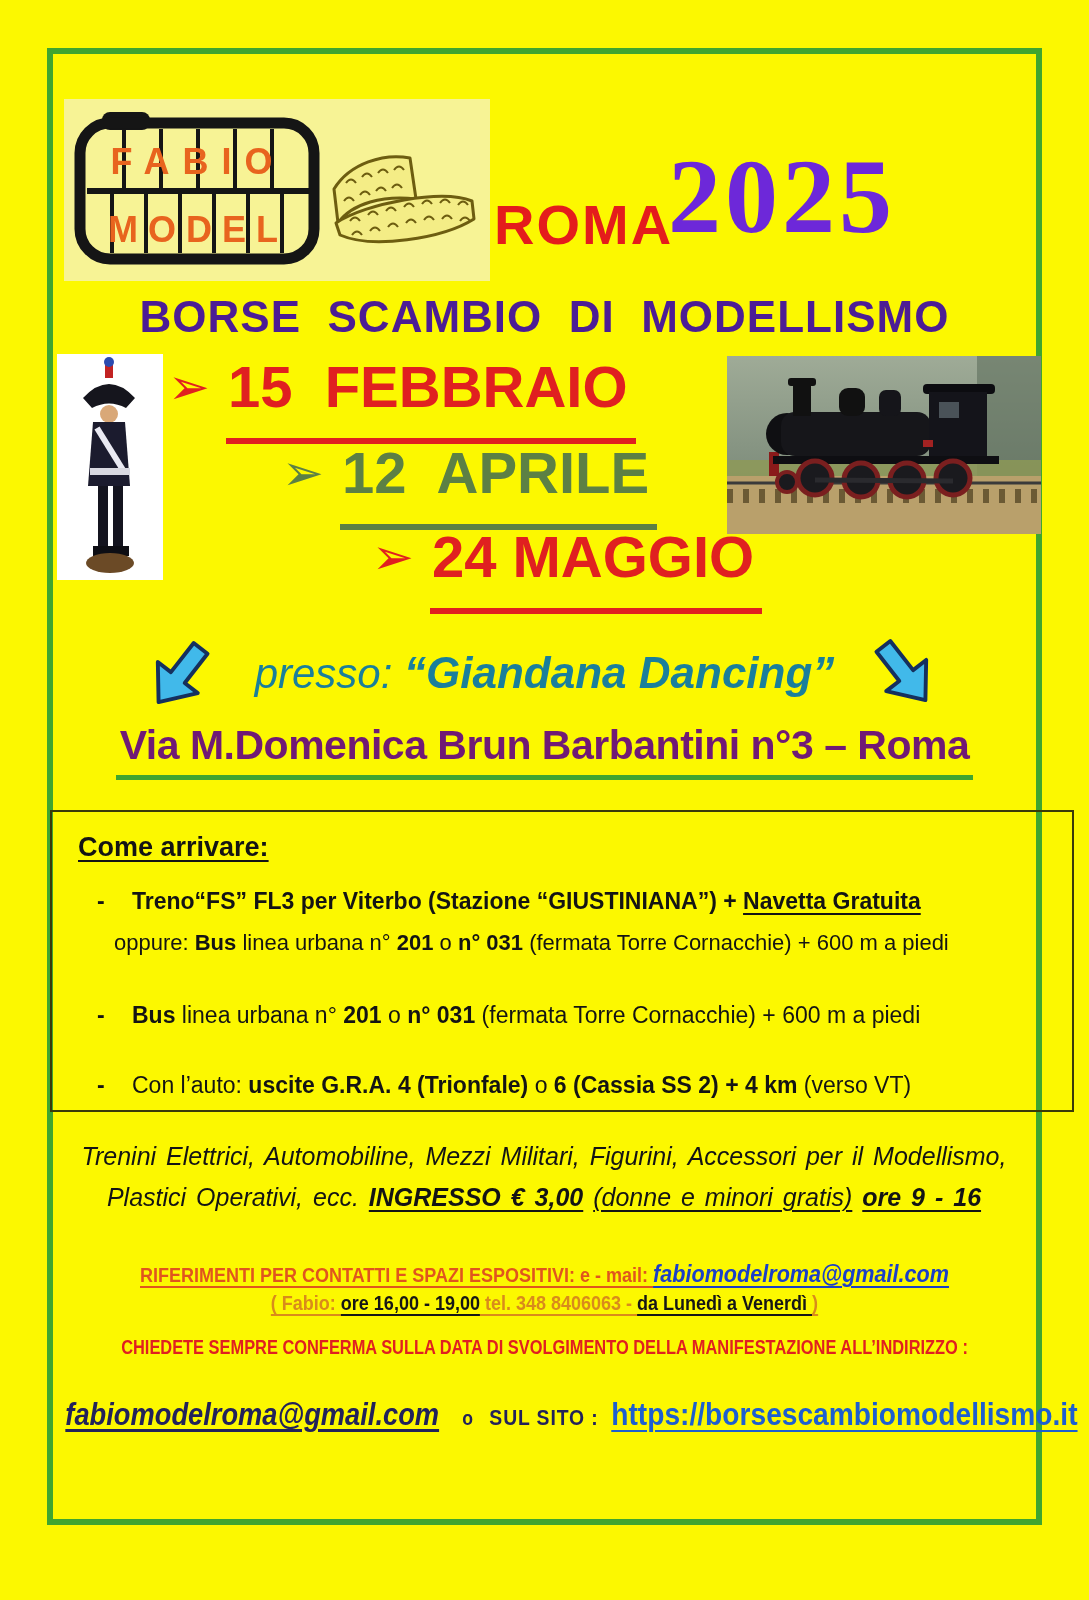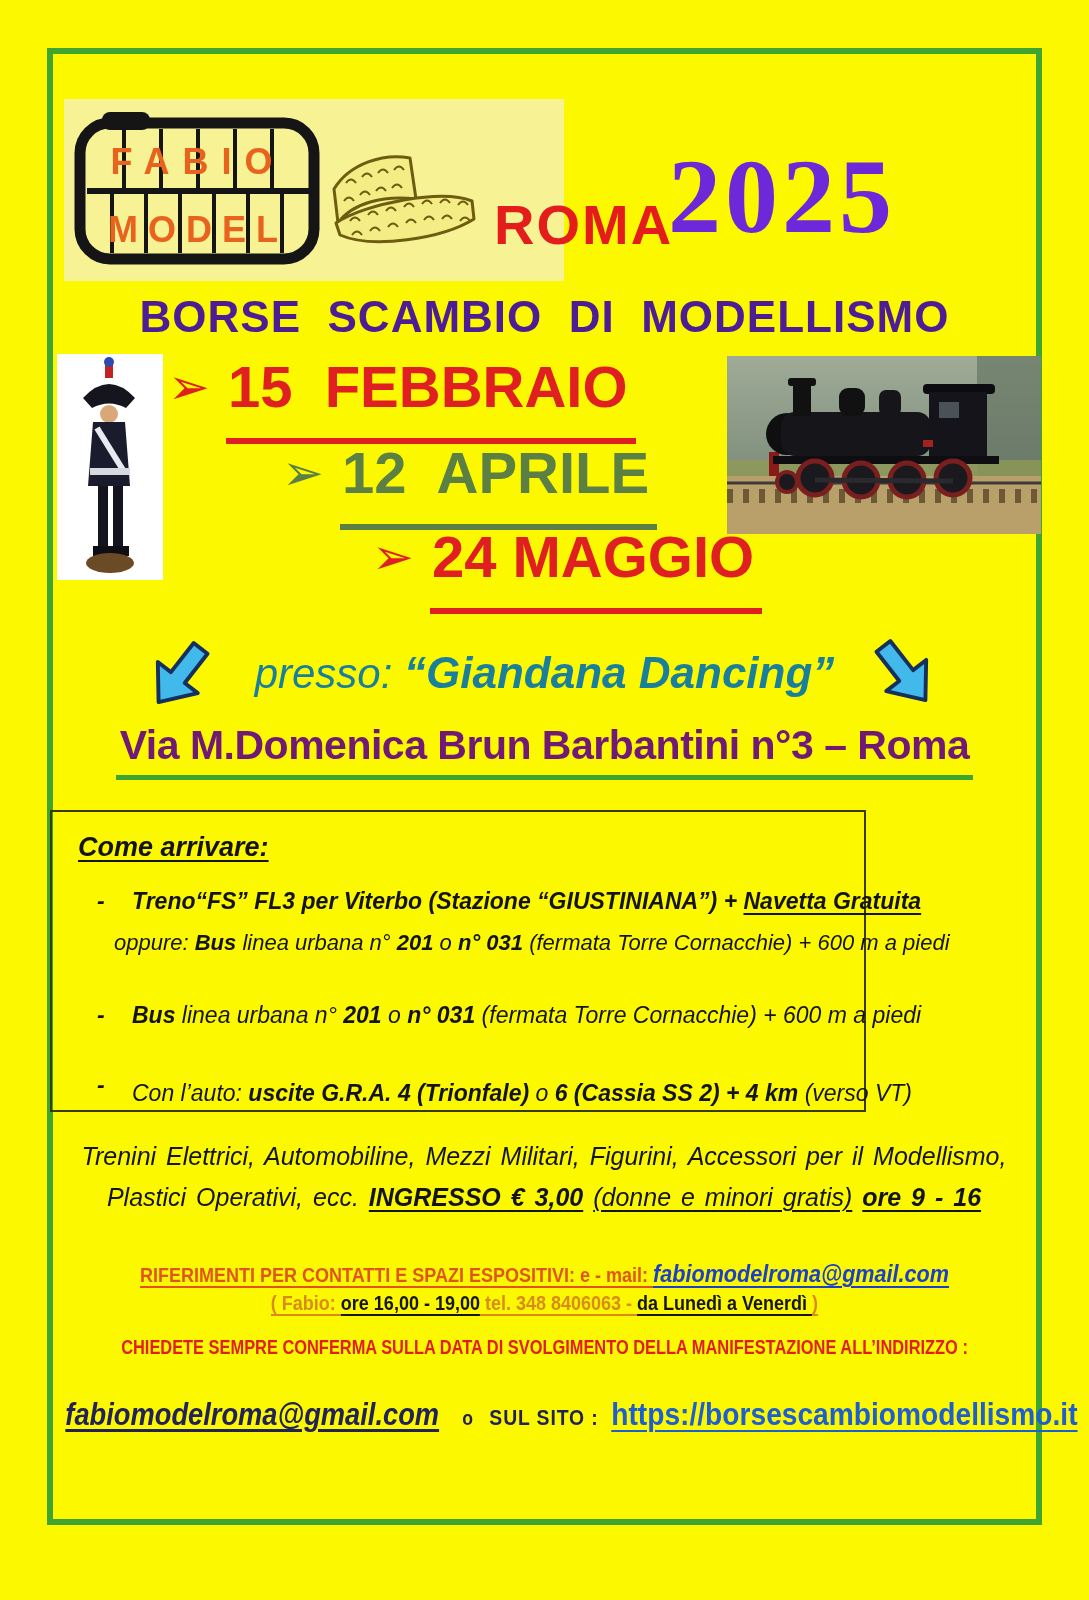--- a/index.html
+++ b/index.html
@@ -5,21 +5,21 @@
   html,body{margin:0;padding:0;background:#e9e9e9;}
   .flyer{
     position:relative;width:1089px;height:1600px;margin:0 auto;
     background:#fcf800;overflow:hidden;
     font-family:"Liberation Sans",sans-serif;color:#141414;
   }
   .abs{position:absolute;}
   .frame{left:47px;top:48px;width:995px;height:1477px;border:6px solid #3fa52f;box-sizing:border-box;}
 
   
-  .logo-panel{left:64px;top:99px;width:500px;height:182px;background:#f7f395;}
+  .logo-panel{left:64px;top:99px;width:426px;height:182px;background:#f7f395;}
   .roma{left:494px;top:192px;font-size:56px;font-weight:800;color:#e41c1c;letter-spacing:2px;}
   .year{left:668px;top:136px;font-family:"Liberation Serif",serif;font-size:106px;font-weight:700;color:#6d28d9;letter-spacing:4px;}
   .subtitle{left:0;top:292px;width:1089px;text-align:center;font-size:44px;font-weight:700;color:#4c1d95;white-space:pre;letter-spacing:1px;}
 
   
   .figurine{left:57px;top:354px;width:106px;height:226px;}
   .train{left:727px;top:356px;width:314px;height:178px;}
 
   
   .date-row{white-space:pre;display:flex;align-items:flex-start;}
@@ -39,28 +39,28 @@
   .venue-name{font-size:44px;font-style:italic;font-weight:700;}
   .blue-arrow{width:78px;height:84px;}
   .arrow-left{left:140px;top:634px;}
   .arrow-right{left:866px;top:632px;}
 
   
   .address-wrap{left:0;top:722px;width:1089px;text-align:center;}
   .address{display:inline-block;font-size:41px;font-weight:800;color:#701a75;border-bottom:5px solid #3fa52f;padding:0 4px 6px;letter-spacing:-0.5px;}
 
   
-  .dirbox{left:50px;top:810px;width:816px;height:302px;border:2px solid #3a3a08;box-sizing:border-box;font-style:italic;}
+  .dirbox{left:50px;top:810px;width:1024px;height:302px;border:2px solid #3a3a08;box-sizing:border-box;}
   .dir-heading{left:26px;top:20px;font-size:27px;font-weight:700;text-decoration:underline;text-underline-offset:4px;}
   .dir-row{white-space:nowrap;font-size:23px;}
   .dir-dash{position:absolute;left:45px;font-size:23px;font-weight:700;}
   .r1{left:80px;top:76px;text-align:center;}  .dash1{top:76px;}
   .r2{left:62px;top:118px;font-size:22px;}
   .r3{left:80px;top:190px;} .dash3{top:190px;}
-  .r4{left:80px;top:268px;} .dash4{top:260px;}
+  .r4{left:80px;top:260px;} .dash4{top:260px;}
 
   
   .info{left:66px;top:1136px;width:956px;text-align:center;font-size:25px;font-style:italic;line-height:1.65;word-spacing:3px;}
 
   
   .b{font-weight:700;}
   .u{text-decoration:underline;text-underline-offset:4px;text-decoration-thickness:2px;}
   .or{color:#e0551e;}
   .am{color:#d98b1b;}
   .blk{color:#161616;font-weight:700;}

